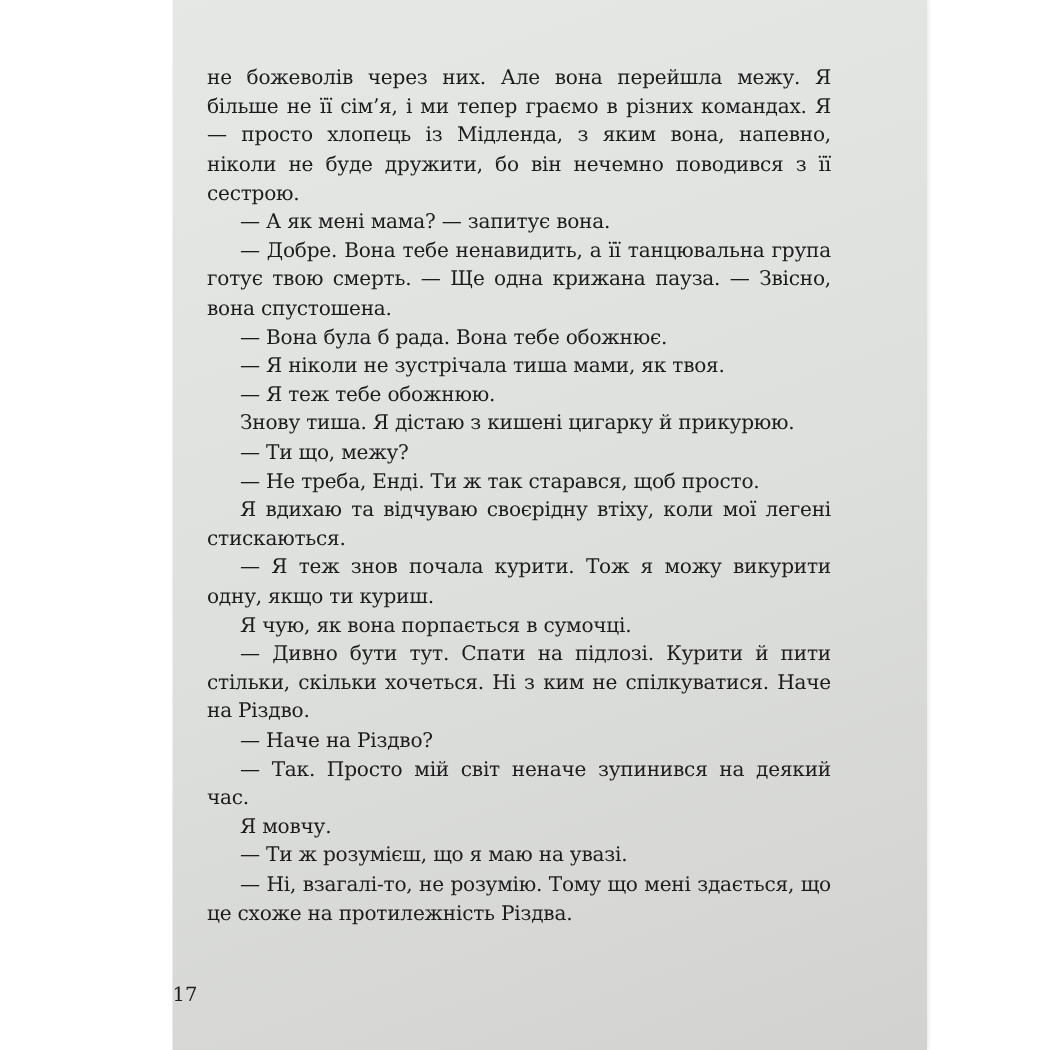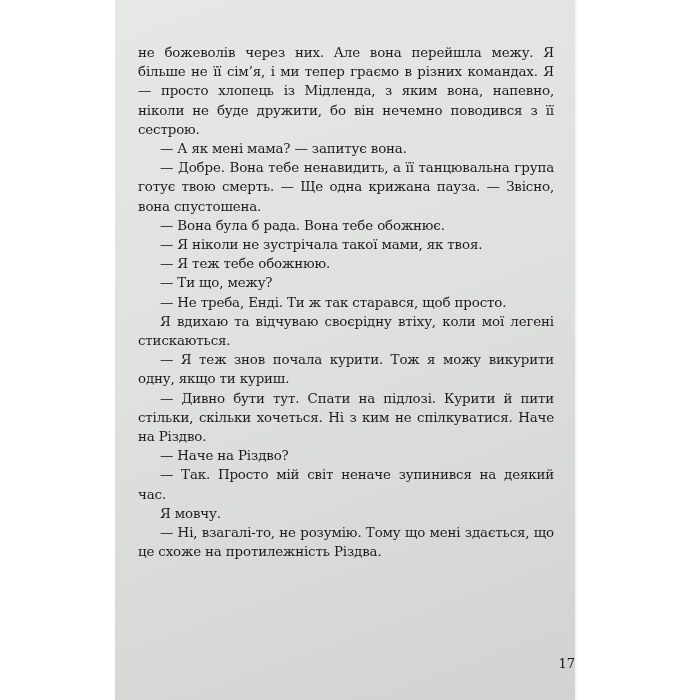--- a/index.html
+++ b/index.html
@@ -3,62 +3,65 @@
   <meta charset="utf-8">
   <style>
     html, body { margin: 0; padding: 0; }
     body {
       width: 700px; height: 700px; overflow: hidden;
       background: #ffffff;
       position: relative;
     }
     .page {
       position: absolute;
-      left: 115px; top: 0; width: 460px; height: 700px;
+      left: 115px; top: 0; width: 503px; height: 700px;
       background: linear-gradient(160deg, #e6e8e6 0%, #dfe1df 45%, #d2d3d1 100%);
       box-shadow: 1px 0 2px rgba(0,0,0,0.08);
       text-decoration: underline;
     }
     .text {
       position: absolute;
       left: 23px; top: 43px; width: 416px;
       font-family: "DejaVu Serif", "Liberation Serif", serif;
       font-size: 13.4px;
       line-height: 19.2px;
       color: #1c1c1c;
       text-align: justify;
       letter-spacing: -0.15px;
     }
     .p { margin: 0; text-indent: 22px; }
     .p.noindent { text-indent: 0; }
     .page-number {
       position: absolute;
       left: 0; width: 100%; top: 656px;
-      text-align: right;
+      text-align: left;
       font-family: "DejaVu Serif", "Liberation Serif", serif;
       font-size: 13px;
       color: #1c1c1c;
     }
   </style>
 </head>
 <body>
 
 <div class="page">
   <div class="text">
     <p class="p noindent">не божеволів через них. Але вона перейшла межу. Я більше не її сім’я, і ми тепер граємо в різних командах. Я — просто хлопець із Мідленда, з яким вона, напевно, ніколи не буде дружити, бо він нечемно поводився з її сестрою.</p>
     <p class="p">— А як мені мама? — запитує вона.</p>
     <p class="p">— Добре. Вона тебе ненавидить, а її танцювальна група готує твою смерть. — Ще одна крижана пауза. — Звісно, вона спустошена.</p>
     <p class="p">— Вона була б рада. Вона тебе обожнює.</p>
-    <p class="p">— Я ніколи не зустрічала такої мами, як твоя.</p>
+    <p class="p">— Я ніколи не зустрічала тиша мами, як твоя.</p>
     <p class="p">— Я теж тебе обожнюю.</p>
+    <p class="p">Знову тиша. Я дістаю з кишені цигарку й прикурюю.</p>
     <p class="p">— Ти що, межу?</p>
     <p class="p">— Не треба, Енді. Ти ж так старався, щоб просто.</p>
     <p class="p">Я вдихаю та відчуваю своєрідну втіху, коли мої легені стискаються.</p>
     <p class="p">— Я теж знов почала курити. Тож я можу викурити одну, якщо ти куриш.</p>
+    <p class="p">Я чую, як вона порпається в сумочці.</p>
     <p class="p">— Дивно бути тут. Спати на підлозі. Курити й пити стільки, скільки хочеться. Ні з ким не спілкуватися. Наче на Різдво.</p>
     <p class="p">— Наче на Різдво?</p>
     <p class="p">— Так. Просто мій світ неначе зупинився на деякий час.</p>
     <p class="p">Я мовчу.</p>
+    <p class="p">— Ти ж розумієш, що я маю на увазі.</p>
     <p class="p">— Ні, взагалі-то, не розумію. Тому що мені здається, що це схоже на протилежність Різдва.</p>
 
   </div>
   <div class="page-number">17</div>
 </div>
 
 </body></html>

